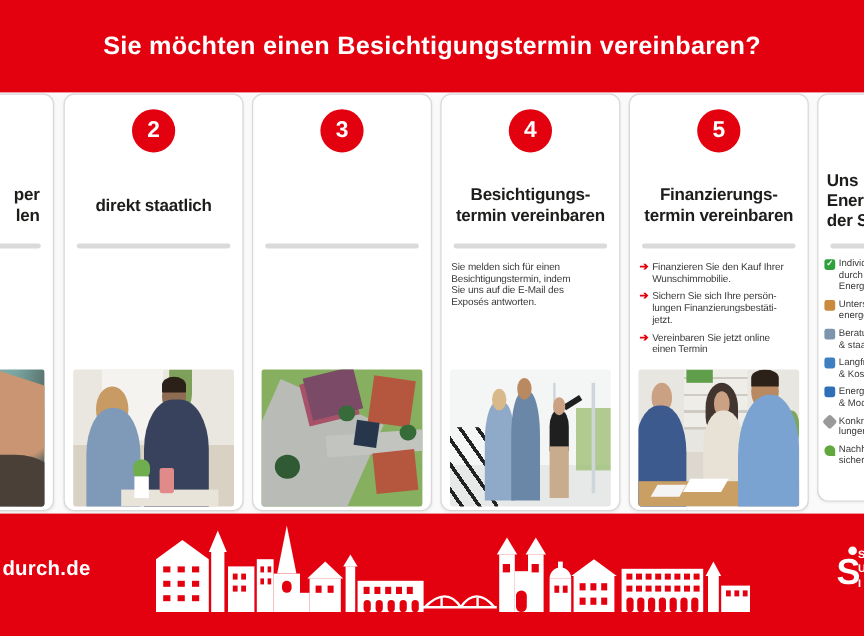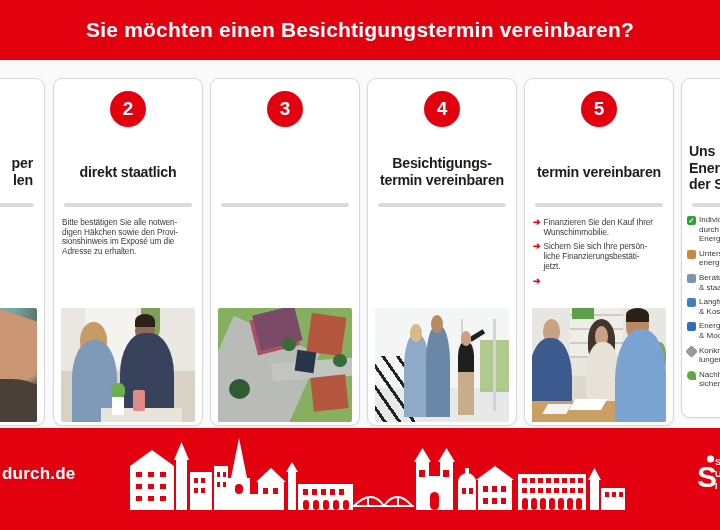--- a/index.html
+++ b/index.html
@@ -4,21 +4,21 @@
 <style>
   html,body{margin:0;padding:0;overflow:hidden;}
   body{
     width:720px;height:530px;position:relative;
     background:#fafafa;
     font-family:"Liberation Sans", sans-serif;
     -webkit-font-smoothing:antialiased;
   }
   
   .header{
-    position:absolute;left:0;top:0;width:720px;height:60px;
+    position:absolute;left:0;top:0;width:720px;height:77px;
     background:#e3000f;display:flex;align-items:center;justify-content:center;
   }
   .header h1{
     margin:0;color:#fff;font-size:21px;font-weight:bold;letter-spacing:.2px;white-space:nowrap;
   }
   
   .card{
     position:absolute;top:78px;width:150px;height:348px;
     background:#fff;border:1px solid #d8d8d8;border-radius:9px;
     box-sizing:border-box;overflow:hidden;
@@ -157,26 +157,20 @@
     <div class="p1-dark"></div>
   </div>
 </div>
 
 <div class="card c2">
   <div class="badge">2</div>
   <div class="title">
     <div>direkt staatlich</div>
   </div>
   <div class="divider"></div>
-  <div class="body-text">
-    <div>Bitte bestätigen Sie alle notwen-</div>
-    <div>digen Häkchen sowie den Provi-</div>
-    <div>sionshinweis im Exposé um die</div>
-    <div>Adresse zu erhalten.</div>
-  </div>
   <div class="photo photo-2">
     <div class="p2-window"></div>
     <div class="p2-plant"></div>
     <div class="p2-woman-hair"></div>
     <div class="p2-woman"></div>
     <div class="p2-man-head"></div>
     <div class="p2-man-hair"></div>
     <div class="p2-man"></div>
     <div class="p2-table"></div>
     <div class="p2-pot-plant"></div>
@@ -201,60 +195,71 @@
   </div>
 </div>
 
 <div class="card c4">
   <div class="badge">4</div>
   <div class="title">
     <div>Besichtigungs-</div>
     <div>termin vereinbaren</div>
   </div>
   <div class="divider"></div>
+  <div class="body-text">
+    <div>Sie melden sich für einen</div>
+    <div>Besichtigungstermin, indem</div>
+    <div>Sie uns auf die E-Mail des</div>
+    <div>Exposés antworten.</div>
+  </div>
   <div class="photo photo-4">
     <div class="p4-green"></div>
     <div class="p4-glass"></div>
     <div class="p4-glass2"></div>
     <div class="p4-rail"></div>
     <div class="p4-woman"></div>
     <div class="p4-woman-head"></div>
     <div class="p4-man"></div>
     <div class="p4-man-head"></div>
     <div class="p4-agent-arm"></div>
     <div class="p4-agent"></div>
     <div class="p4-agent-skirt"></div>
     <div class="p4-agent-head"></div>
   </div>
 </div>
 
 <div class="card c5">
   <div class="badge">5</div>
   <div class="title">
+    <div>Finanzierungs-</div>
     <div>termin vereinbaren</div>
   </div>
   <div class="divider"></div>
   <div class="body-text">
     <div class="bullet">
       <span class="arrow">➔</span>
       <span class="lines">
         <div>Finanzieren Sie den Kauf Ihrer</div>
         <div>Wunschimmobilie.</div>
       </span>
     </div>
     <div class="bullet">
       <span class="arrow">➔</span>
       <span class="lines">
         <div>Sichern Sie sich Ihre persön-</div>
-        <div>liche Finanzierungsbestäti-</div>
+        <div>lungen Finanzierungsbestäti-</div>
         <div>jetzt.</div>
       </span>
     </div>
     <div class="bullet">
       <span class="arrow">➔</span>
+      <span class="lines">
+        <div>Vereinbaren Sie jetzt online</div>
+        <div>einen Termin</div>
+      </span>
     </div>
   </div>
   <div class="photo photo-5">
     <div class="p5-shelf"></div>
     <div class="p5-plant"></div>
     <div class="p5-plant2"></div>
     <div class="p5-man1-head"></div>
     <div class="p5-man1"></div>
     <div class="p5-woman-hair"></div>
     <div class="p5-woman-face"></div>

